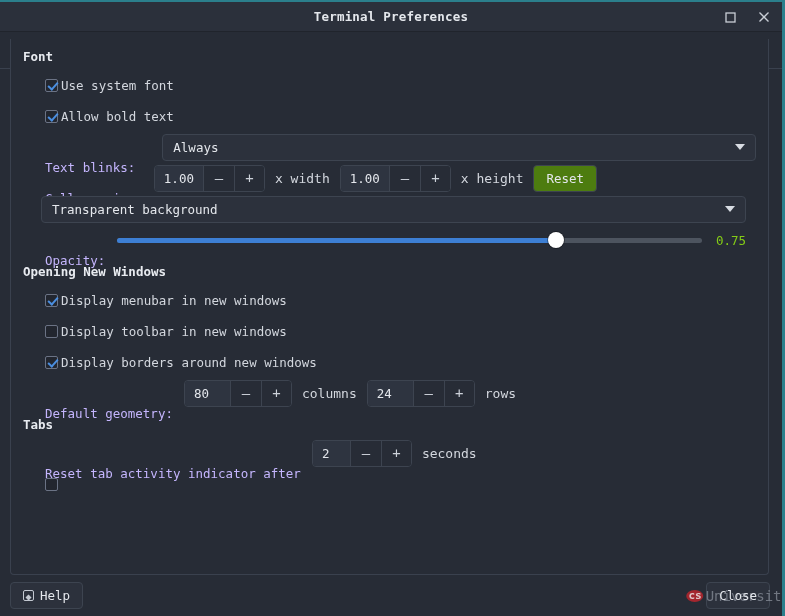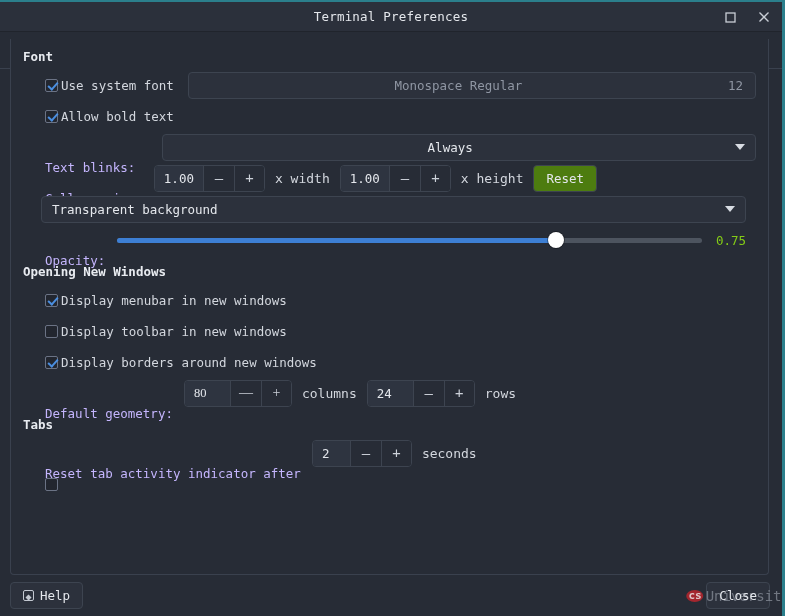--- a/index.html
+++ b/index.html
@@ -35,21 +35,21 @@
     position: relative;
     height: 30px;
     background: #2b303b;
     display: flex;
     align-items: center;
     justify-content: center;
     border-bottom: 1px solid #20242c;
   }
   #title-text {
     font-size: 12.5px;
-    font-weight: normal;
+    font-weight: bold;
     color: #e4e7ec;
     letter-spacing: .2px;
   }
   .win-btns {
     position: absolute;
     right: 8px; top: 0;
     height: 30px;
     display: flex;
     align-items: center;
     gap: 14px;
@@ -403,34 +403,30 @@
     <div class="tab">Advanced</div>
   </div>
 
   <div id="panel">
 
     <div class="group-title">Font</div>
 
     <div class="row indent">
       <div class="cb checked"></div>
       <span class="cb-label">Use system font</span>
-      <div class="font-field">
-        <span class="fname">Monospace Regular</span>
-        <span class="fsize">12</span>
-      </div>
     </div>
 
     <div class="row indent">
       <div class="cb checked"></div>
       <span class="cb-label">Allow bold text</span>
     </div>
 
     <div class="row indent">
       <span class="lbl">Text blinks:</span>
-      <div class="combo" style="flex:1; margin-left:27px;text-align:center;">
+      <div class="combo" style="flex:1; margin-left:27px;">
         <span class="cval">Always</span>
         <span class="caret"></span>
       </div>
     </div>
 
     <div class="row indent">
       <span class="lbl">Cell spacing:</span>
       <div class="spin" style="margin-left:11px;">
         <span class="sval">1.00</span>
         <span class="sbtn minus">—</span>
@@ -476,21 +472,21 @@
       <span class="cb-label">Display toolbar in new windows</span>
     </div>
 
     <div class="row indent">
       <div class="cb checked"></div>
       <span class="cb-label">Display borders around new windows</span>
     </div>
 
     <div class="row indent">
       <span class="lbl">Default geometry:</span>
-      <div class="spin" style="margin-left:11px;font-family:Liberation Serif, serif;">
+      <div class="spin" style="margin-left:11px;">
         <span class="sval">80</span>
         <span class="sbtn minus">—</span>
         <span class="sbtn plus">+</span>
       </div>
       <span class="unit">columns</span>
       <div class="spin">
         <span class="sval">24</span>
         <span class="sbtn minus">—</span>
         <span class="sbtn plus">+</span>
       </div>

